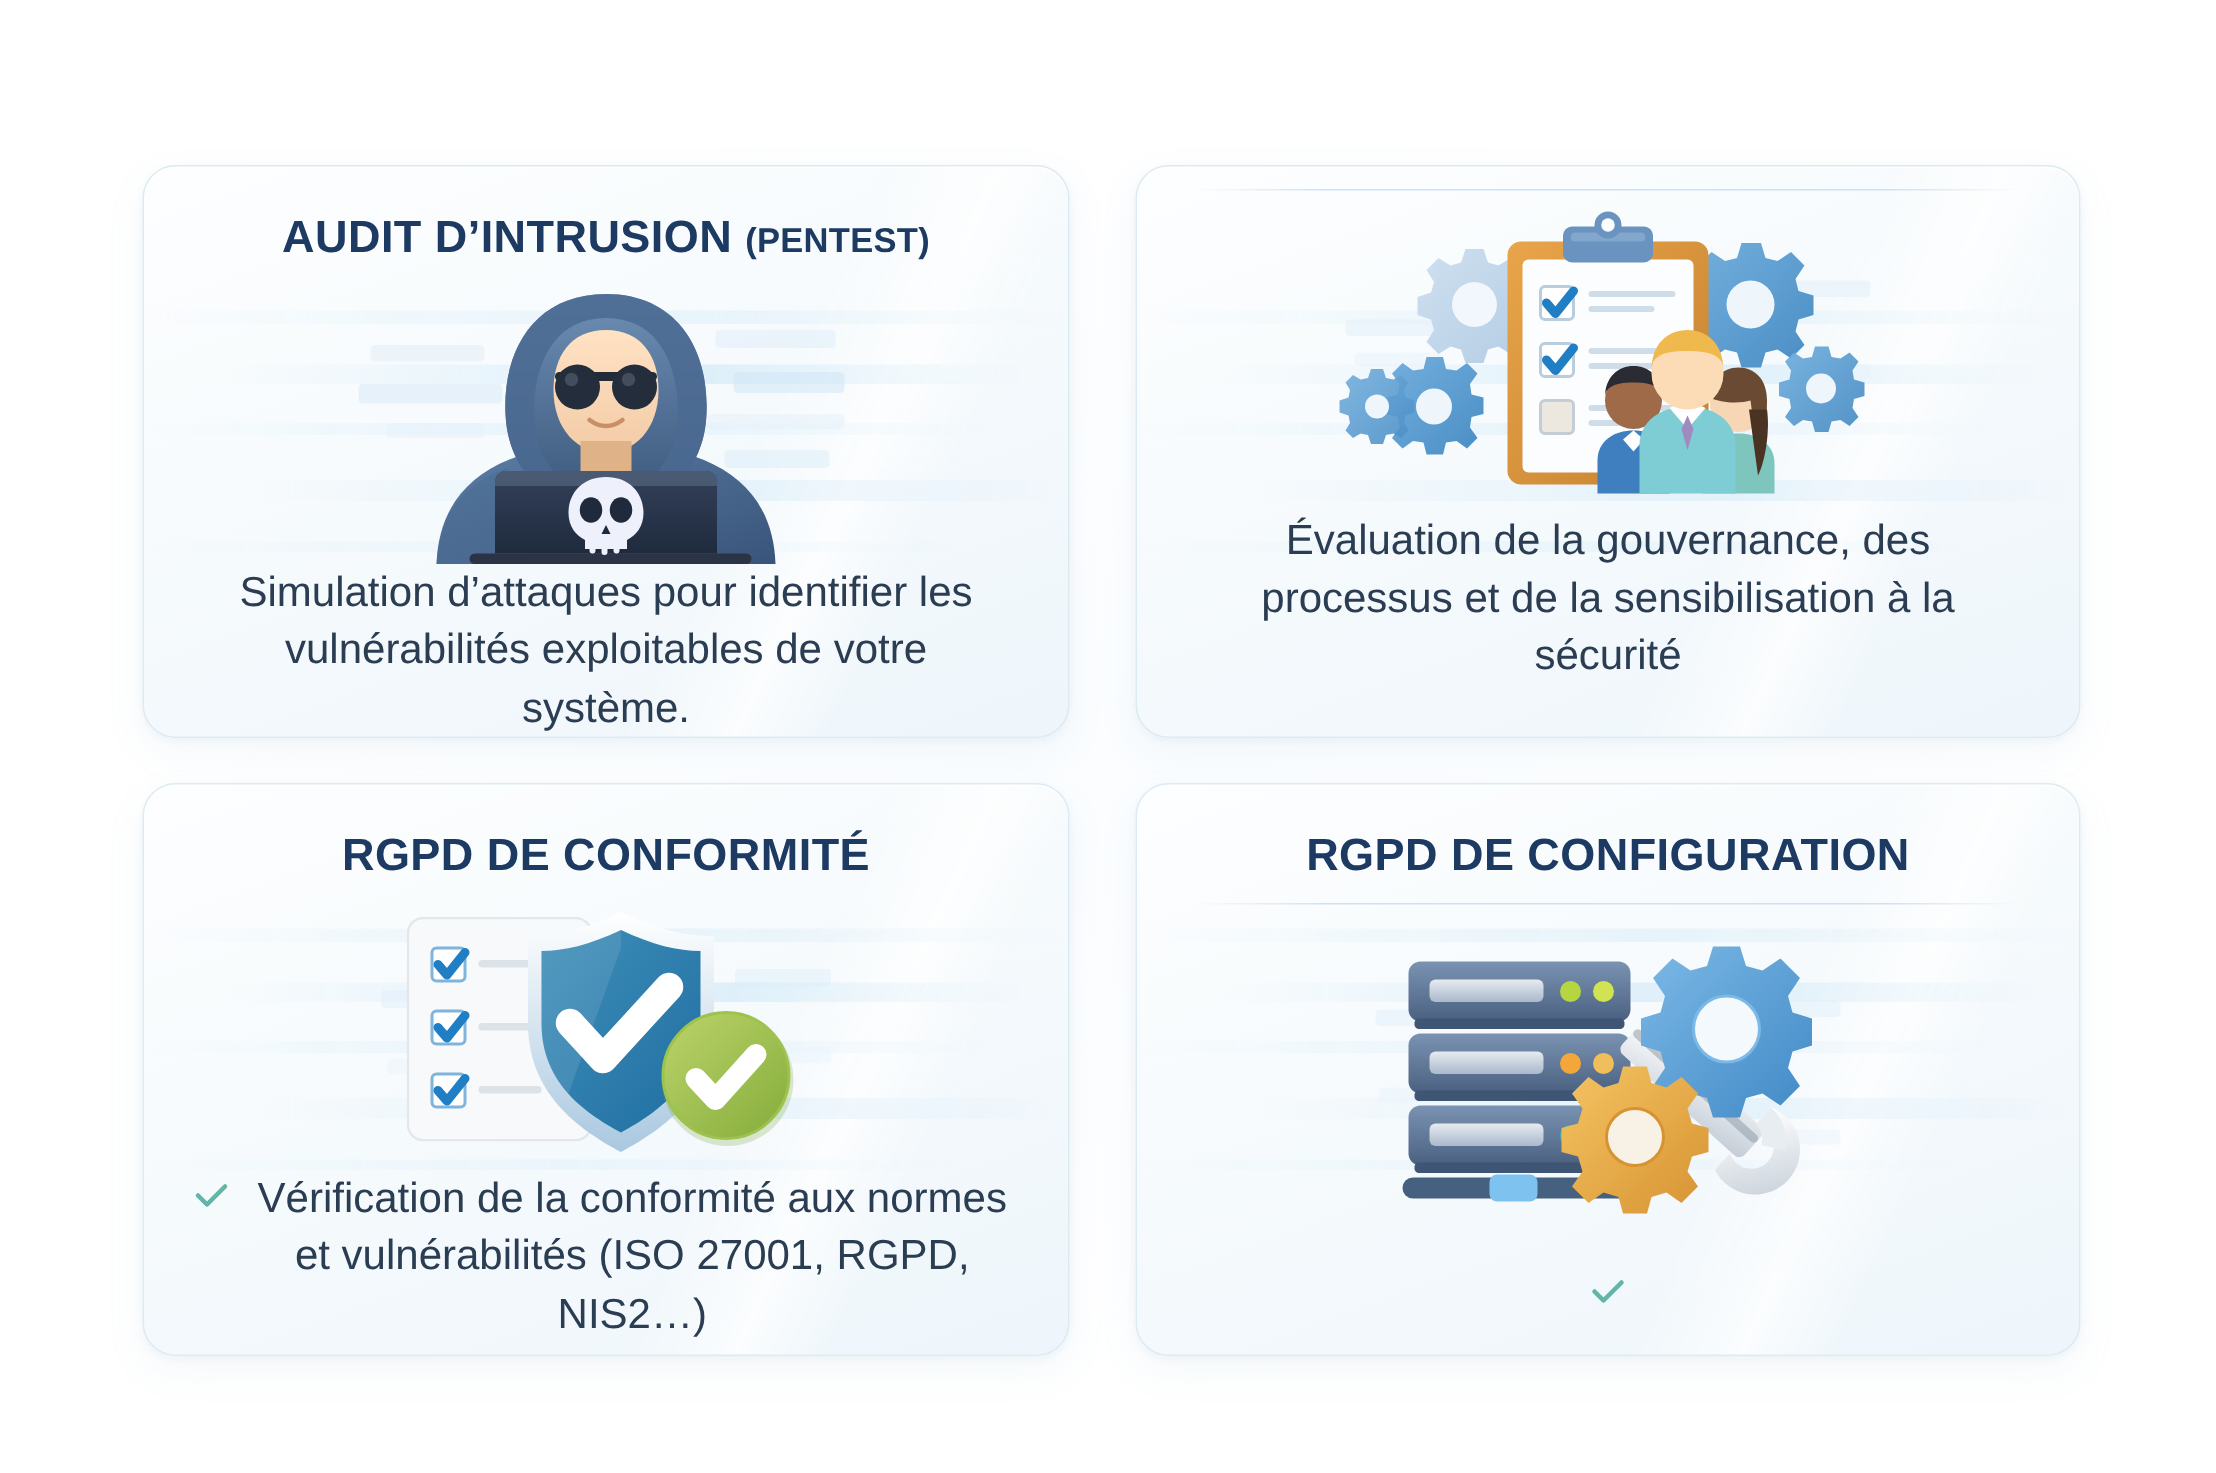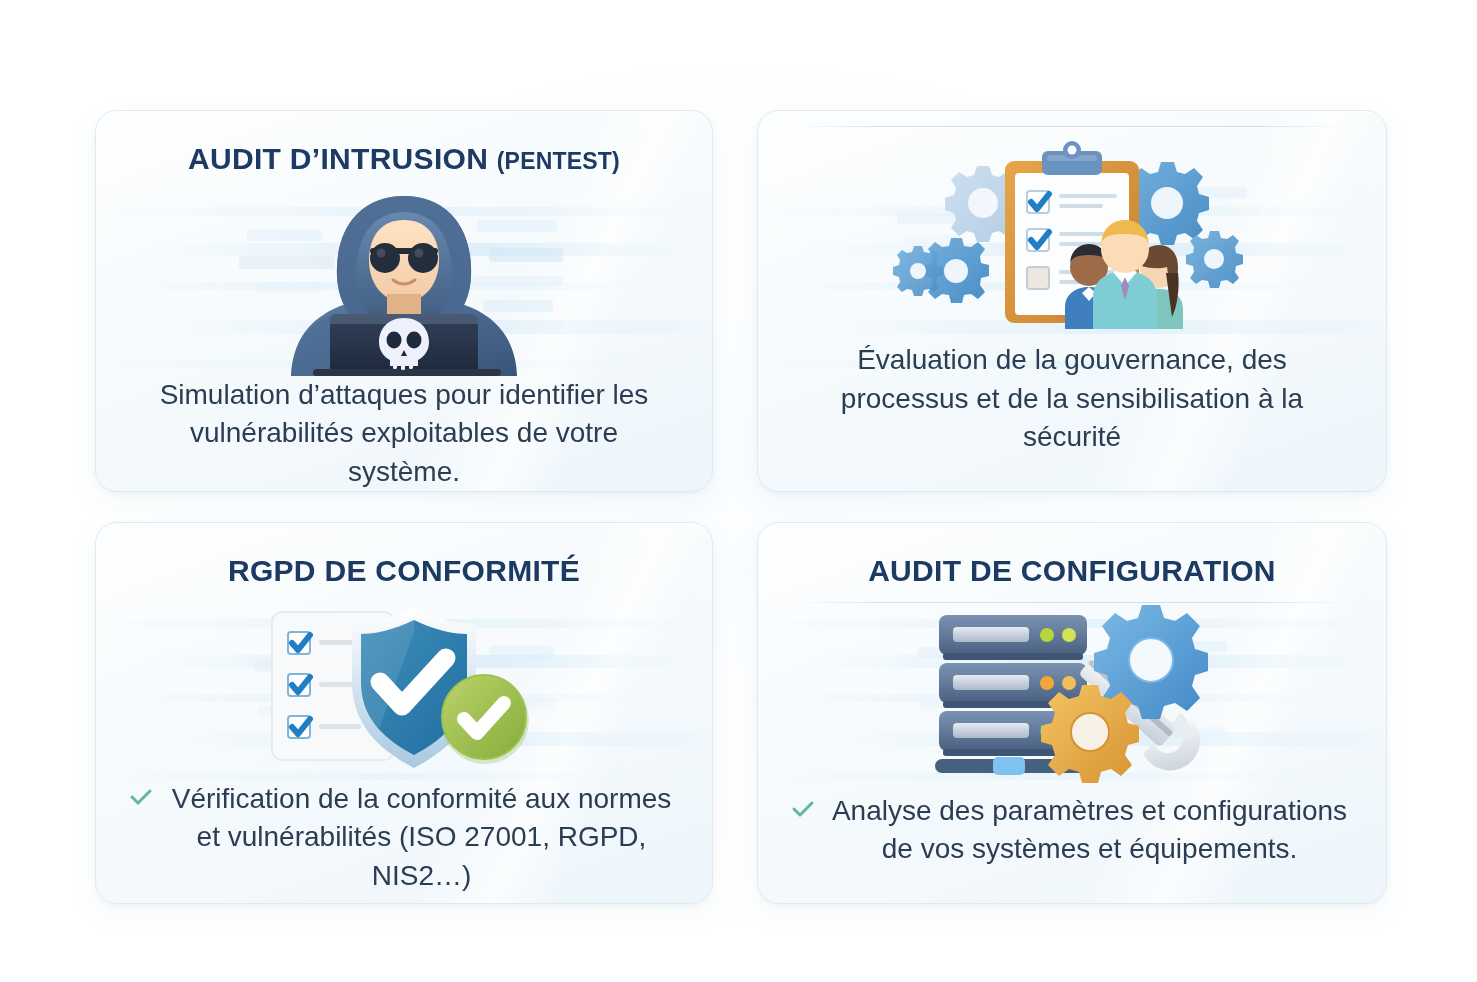--- a/index.html
+++ b/index.html
@@ -391,21 +391,21 @@
           <svg width="22" height="16" viewBox="0 0 22 16">
               <path d="M2 8 l6 6 L20 2" stroke="currentColor" stroke-width="3" fill="none" stroke-linecap="round" stroke-linejoin="round"></path>
             </svg>
         </span>
         <p>Vérification de la conformité aux normes et vulnérabilités (ISO 27001, RGPD, NIS2…)</p>
       </div>
     </div>
 
     <div class="card">
       <div class="card-title">
-        <span>AUDIT DE CONFIGURATION</span>
+        <span>RGPD DE CONFIGURATION</span>
       </div>
       <div class="title-divider"></div>
 
       <div class="illustration">
         <svg width="310" height="180" viewBox="0 0 310 180" aria-hidden="true">
           <defs>
             <linearGradient id="srvG" x1="0" y1="0" x2="0" y2="1">
               <stop offset="0" stop-color="#7b93b2"></stop>
                 <stop offset="1" stop-color="#4a6080"></stop>
             </linearGradient>
@@ -475,18 +475,17 @@
           <circle cx="173" cy="125" r="19" fill="none" stroke="#d79332" stroke-width="2"></circle>
         </svg>
       </div>
 
       <div class="card-desc">
         <span class="check">
           <svg width="22" height="16" viewBox="0 0 22 16">
               <path d="M2 8 l6 6 L20 2" stroke="currentColor" stroke-width="3" fill="none" stroke-linecap="round" stroke-linejoin="round"></path>
             </svg>
         </span>
-        <p>Analyse des paramètres et configurations de vos systèmes et équipements.</p>
       </div>
     </div>
 
   </div>
 </div>
 
 </body></html>

